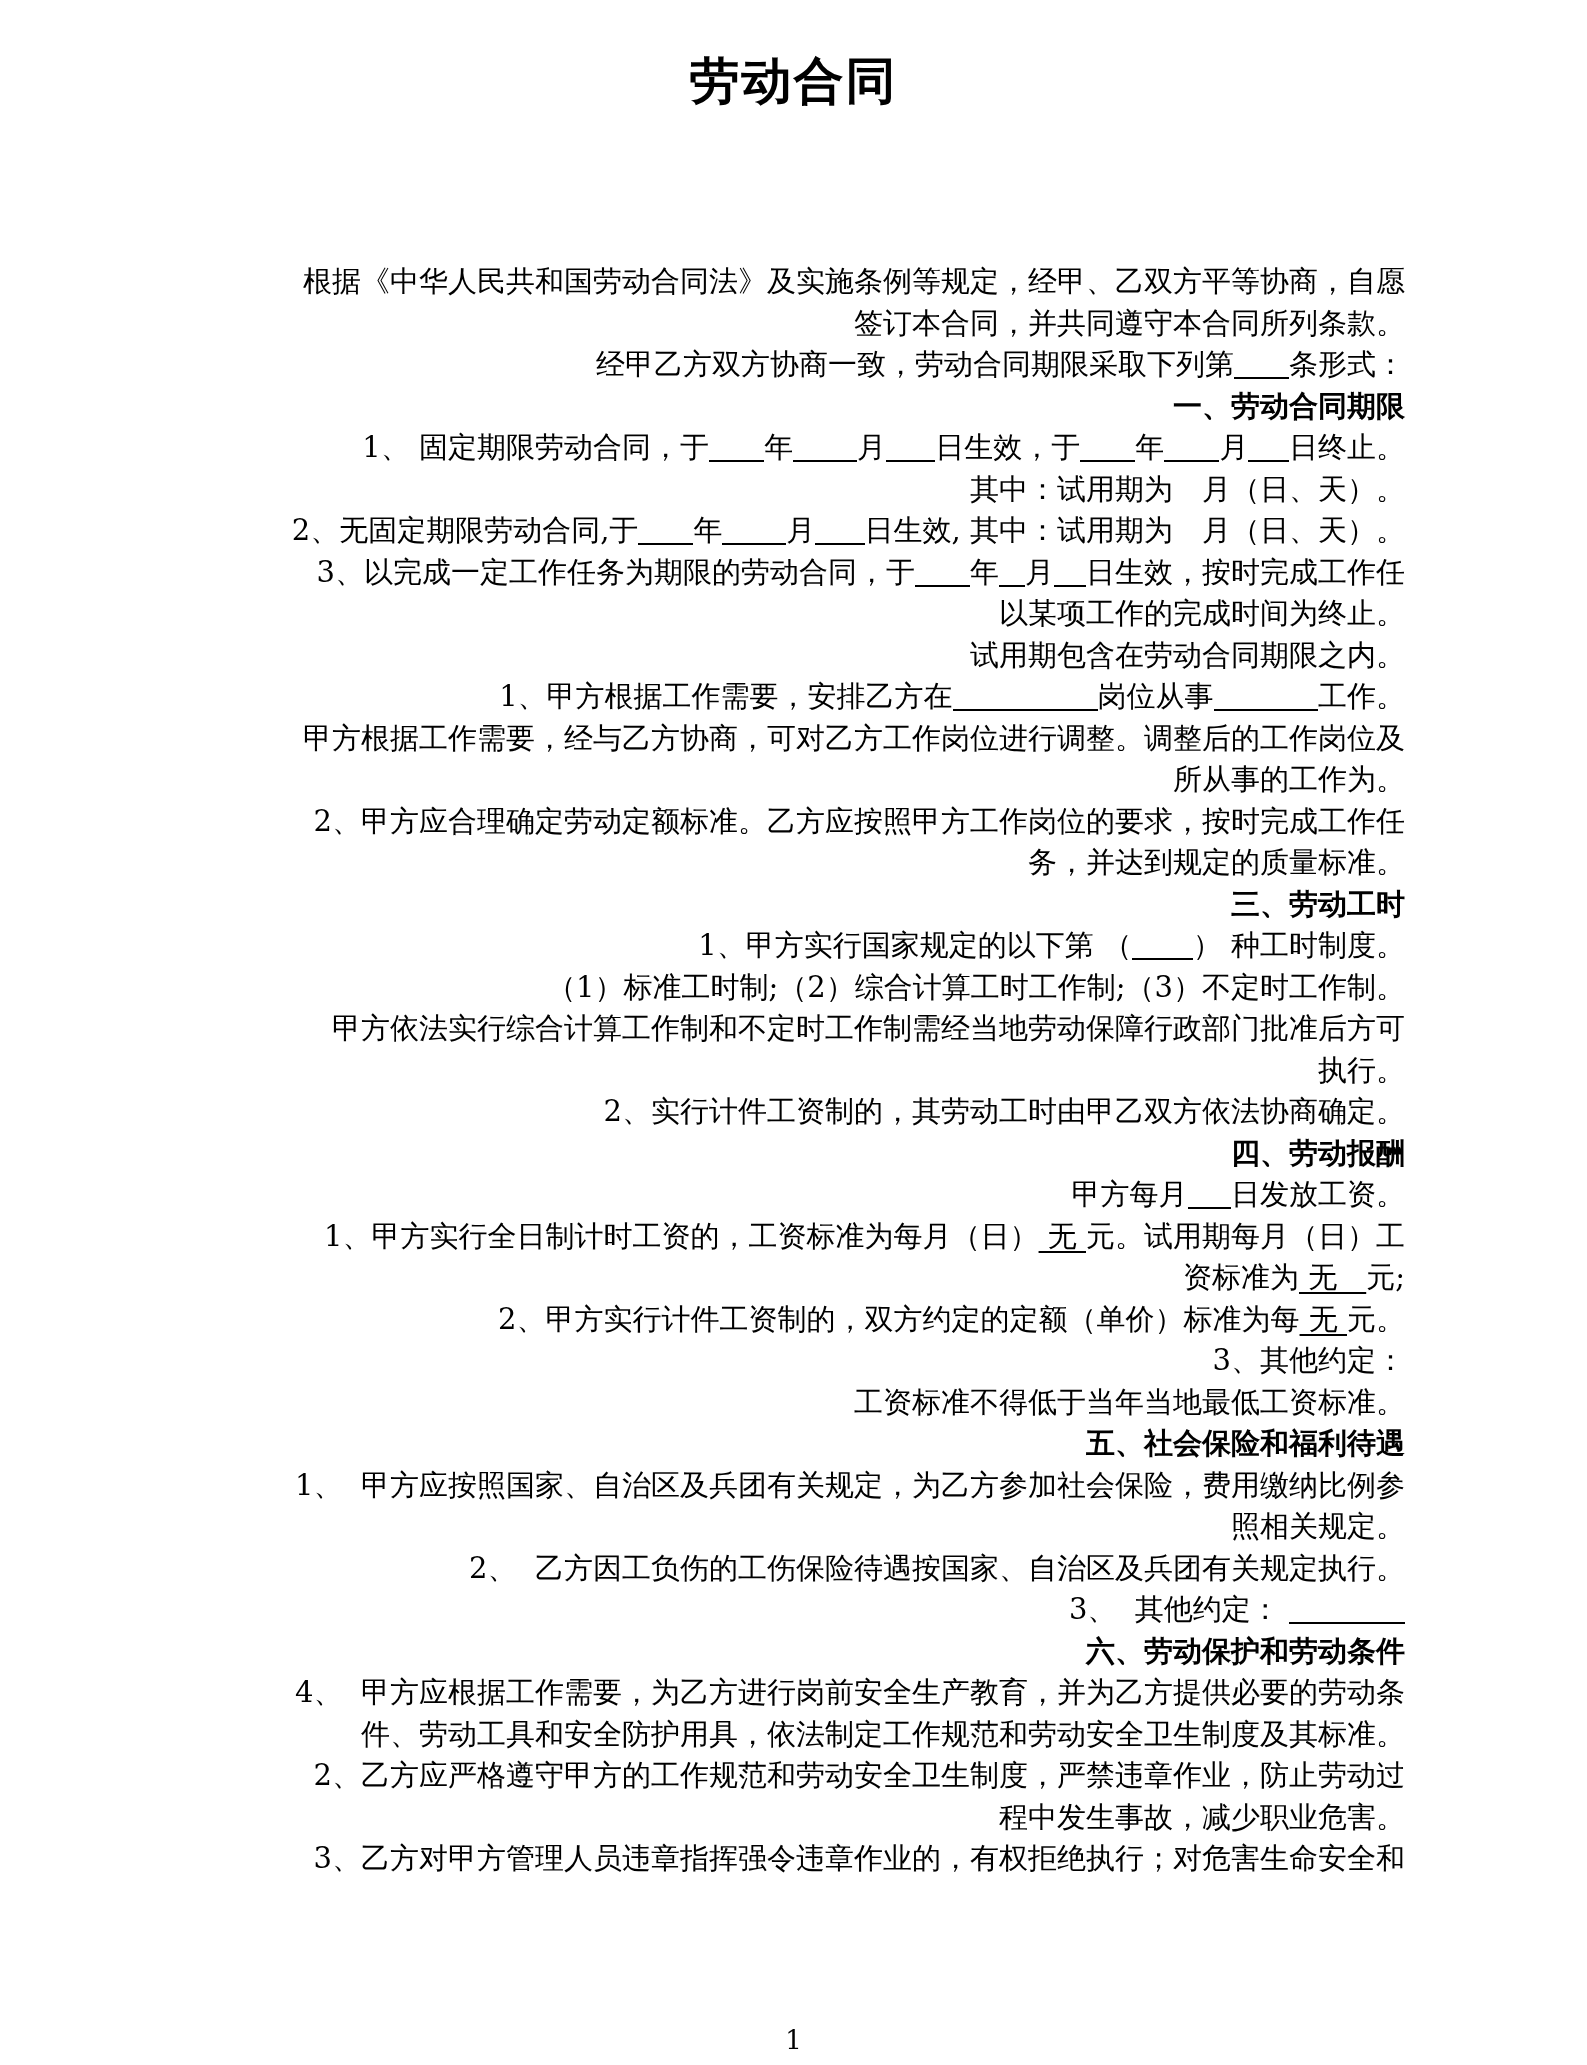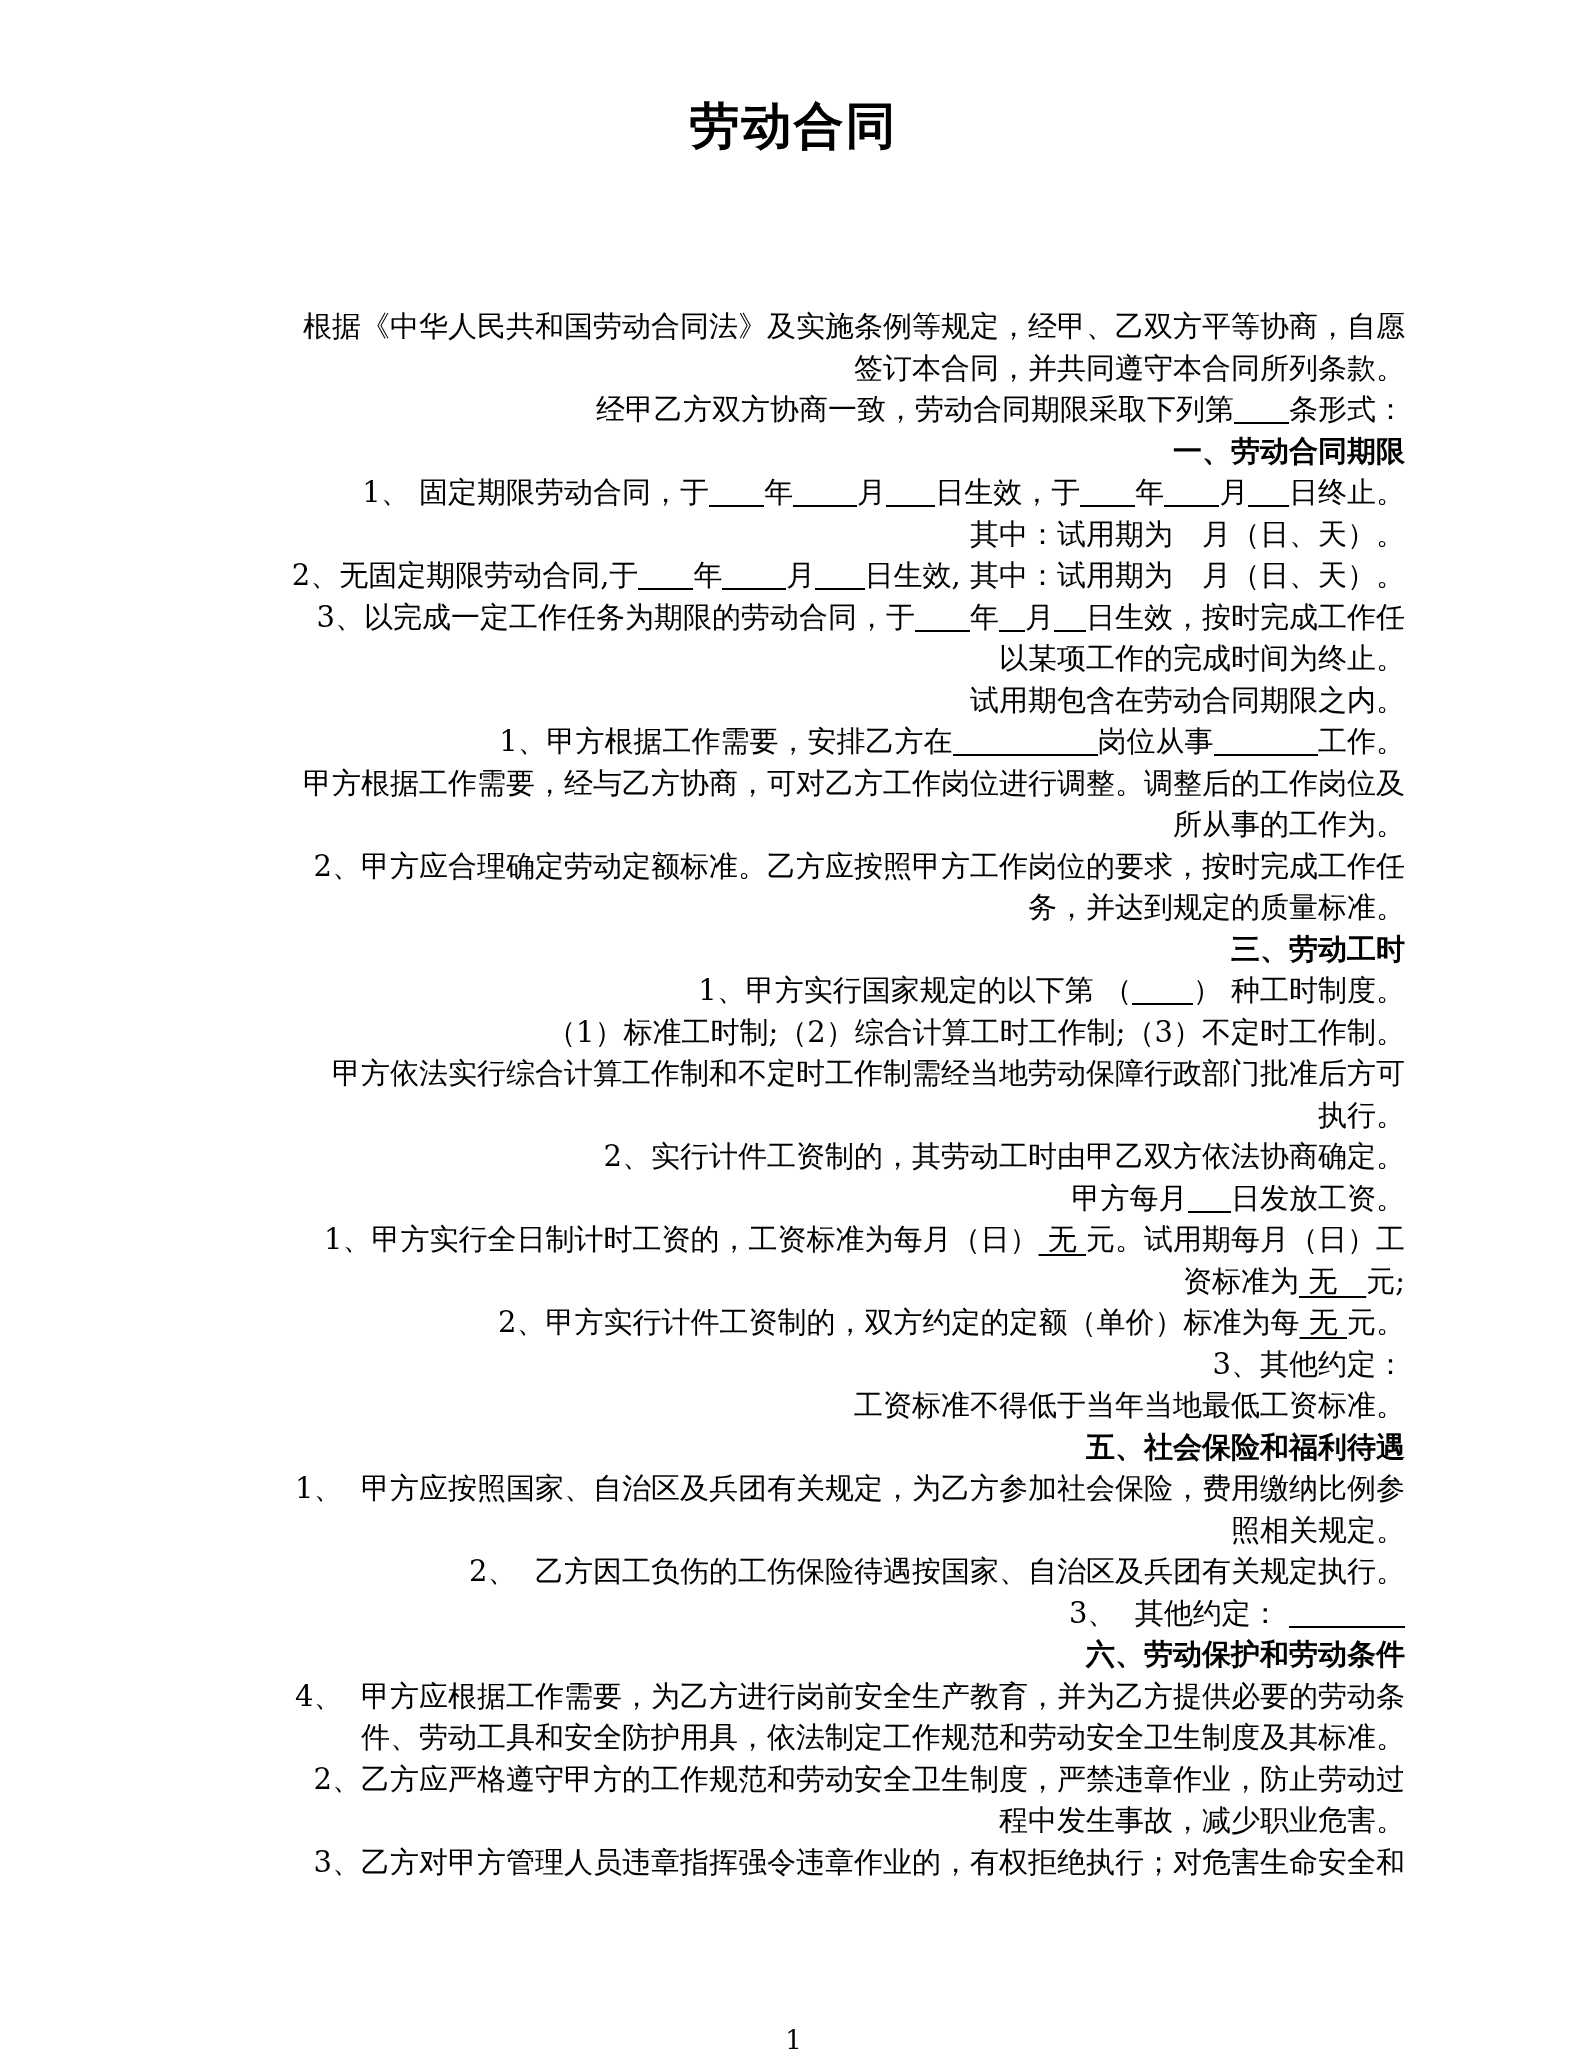--- a/index.html
+++ b/index.html
@@ -8,21 +8,21 @@
     width: 1587px;
     height: 2065px;
     margin: 0 auto;
     background: #ffffff;
     color: #000000;
     font-family: "DejaVu Serif", "Liberation Serif", serif;
     overflow: hidden;
   }
   .title {
     margin: 0;
-    padding-top: 96px;
+    padding-top: 51px;
     text-align: center;
     font-size: 50px;
     line-height: 1.2;
     font-weight: 700;
     letter-spacing: 2px;
   }
   .body {
     margin: 150px 182px 0 182px;
     font-size: 29px;
     line-height: 41.5px;
@@ -69,20 +69,21 @@
       <p class="para"><span>3、以完成一定工作任务为期限的劳动合同，于</span><span class="blank" style="width: 1.9em;"></span><span>年</span><span class="blank" style="width: 0.9em;"></span><span>月</span><span class="blank" style="width: 1.1em;"></span><span>日生效，按时完成工作任</span><br><span>以某项工作的完成时间为终止。</span></p>
       <p class="para"><span>试用期包含在劳动合同期限之内。</span></p>
       <p class="para"><span>1、甲方根据工作需要，安排乙方在</span><span class="blank" style="width: 5em;"></span><span>岗位从事</span><span class="blank" style="width: 3.6em;"></span><span>工作。</span></p>
       <p class="para"><span>甲方根据工作需要，经与乙方协商，可对乙方工作岗位进行调整。调整后的工作岗位及</span><br><span>所从事的工作为。</span></p>
       <p class="para"><span>2、甲方应合理确定劳动定额标准。乙方应按照甲方工作岗位的要求，按时完成工作任</span><br><span>务，并达到规定的质量标准。</span></p>
       <p class="para heading"><span>三、劳动工时</span></p>
       <p class="para"><span>1、甲方实行国家规定的以下第 （</span><span class="blank" style="width: 2.1em;"></span><span>） 种工时制度。</span></p>
       <p class="para"><span>（1）标准工时制;（2）综合计算工时工作制;（3）不定时工作制。</span></p>
       <p class="para"><span>甲方依法实行综合计算工作制和不定时工作制需经当地劳动保障行政部门批准后方可</span><br><span>执行。</span></p>
       <p class="para"><span>2、实行计件工资制的，其劳动工时由甲乙双方依法协商确定。</span></p>
+      <p class="para heading"><span>四、劳动报酬</span></p>
       <p class="para"><span>甲方每月</span><span class="blank" style="width: 1.5em;"></span><span>日发放工资。</span></p>
       <p class="para"><span>1、甲方实行全日制计时工资的，工资标准为每月（日）</span><span class="u"> 无 </span><span>元。试用期每月（日）工</span><br><span>资标准为</span><span class="u"> 无　</span><span>元;</span></p>
       <p class="para"><span>2、甲方实行计件工资制的，双方约定的定额（单价）标准为每</span><span class="u"> 无 </span><span>元。</span></p>
       <p class="para"><span>3、其他约定：</span></p>
       <p class="para"><span>工资标准不得低于当年当地最低工资标准。</span></p>
       <p class="para heading"><span>五、社会保险和福利待遇</span></p>
       <p class="para"><span>1、  甲方应按照国家、自治区及兵团有关规定，为乙方参加社会保险，费用缴纳比例参</span><br><span>照相关规定。</span></p>
       <p class="para"><span>2、  乙方因工负伤的工伤保险待遇按国家、自治区及兵团有关规定执行。</span></p>
       <p class="para"><span>3、  其他约定： </span><span class="blank" style="width: 4em;"></span></p>
       <p class="para heading"><span>六、劳动保护和劳动条件</span></p>

